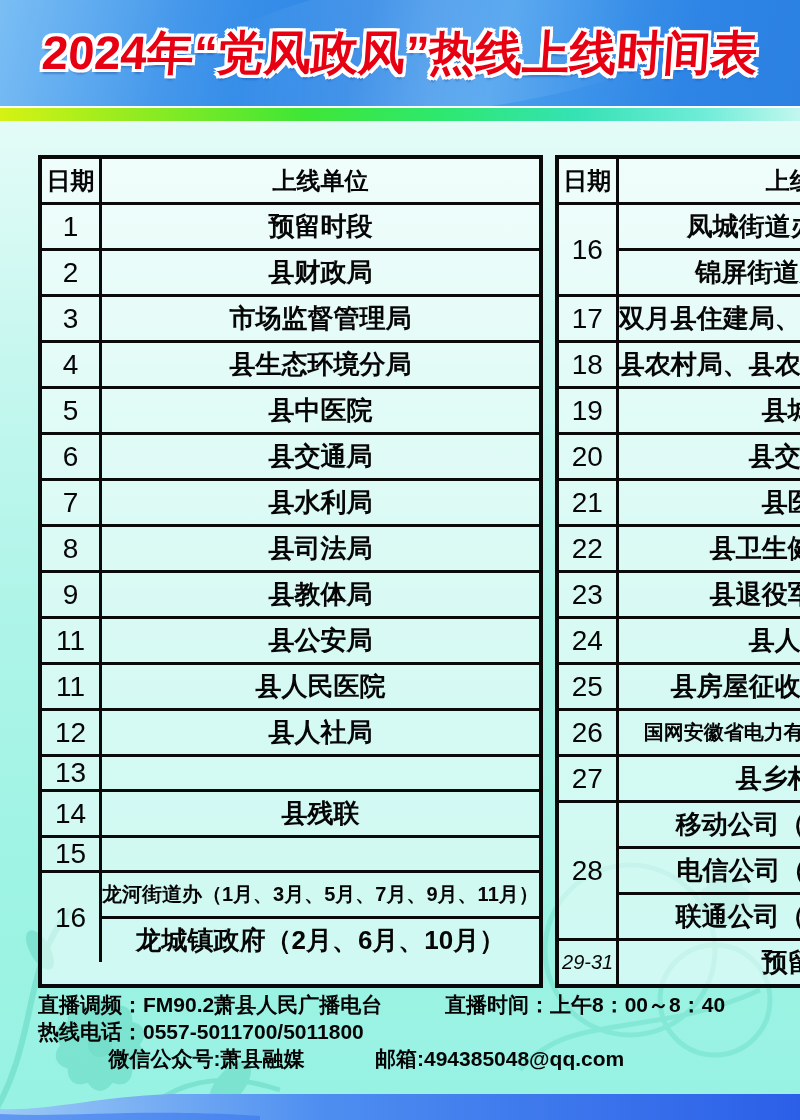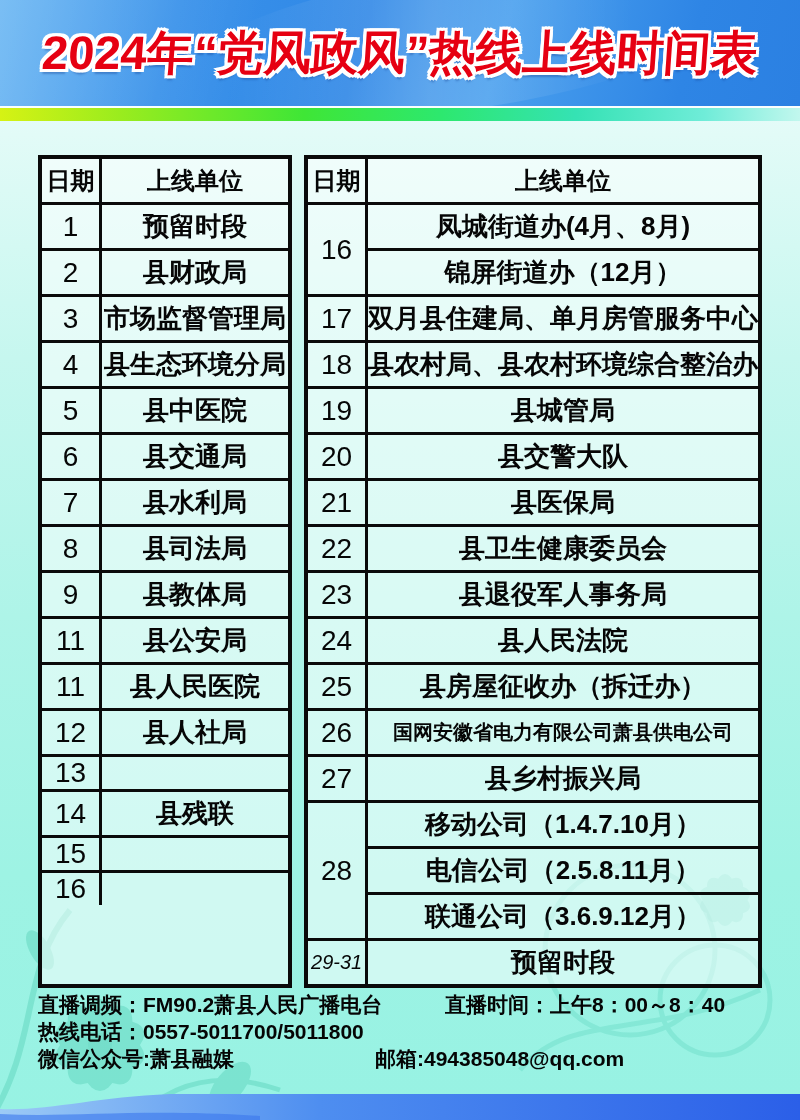--- a/index.html
+++ b/index.html
@@ -45,21 +45,21 @@
   .units .unit-cell + .unit-cell{border-top:3px solid #0a0a0a;}
   .fit{display:inline-block;white-space:nowrap;font-weight:700;font-size:26px;color:#060606;transform-origin:center center;}
   .date-cell .fit{font-size:28px;font-weight:400;}
   .t-row.head .fit{font-size:24px;font-weight:700;}
   .t-row.head .unit-cell{height:43px;}
 
   
   .footer{position:absolute;left:38px;top:991px;width:724px;color:#050505;font-weight:700;font-size:21px;}
   .f-line{display:flex;line-height:27px;white-space:nowrap;}
   .f-line .w1{min-width:407px;}
-  .f-line .w3{min-width:337px;}
+  .f-line .w3{min-width:337px;text-align:center;}
 
   
   .wave{position:absolute;left:0;bottom:0;}
 </style>
 </head>
 <body>
 
 <div class="page">
 
   <div class="banner">
@@ -253,20 +253,28 @@
         </div>
         <div class="t-row">
           <div class="date-cell">
             <span class="fit">15</span>
           </div>
         </div>
         <div class="t-row">
           <div class="date-cell">
             <span class="fit">16</span>
           </div>
+          <div class="units">
+            <div class="unit-cell">
+              <span class="fit" style="font-size: 20px;">龙河街道办（1月、3月、5月、7月、9月、11月）</span>
+            </div>
+            <div class="unit-cell">
+              <span class="fit">龙城镇政府（2月、6月、10月）</span>
+            </div>
+          </div>
         </div>
       </div>
 
     <div class="s-table">
       <div class="t-row head">
         <div class="date-cell">
           <span class="fit">日期</span>
         </div>
         <div class="units">
             <div class="unit-cell">

